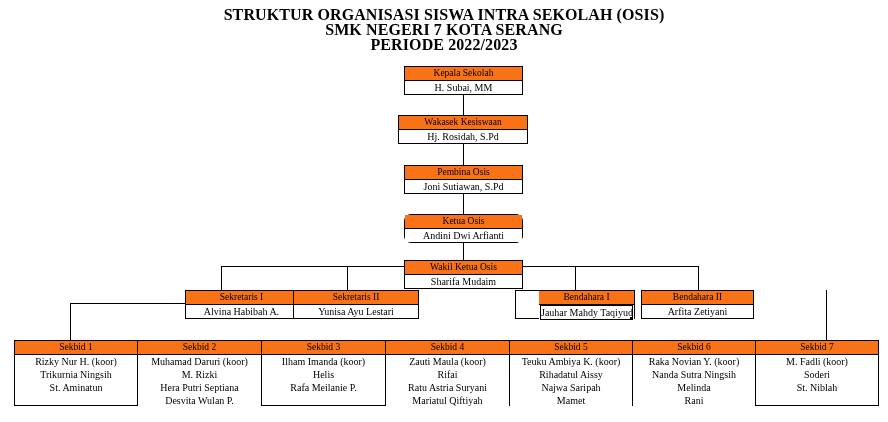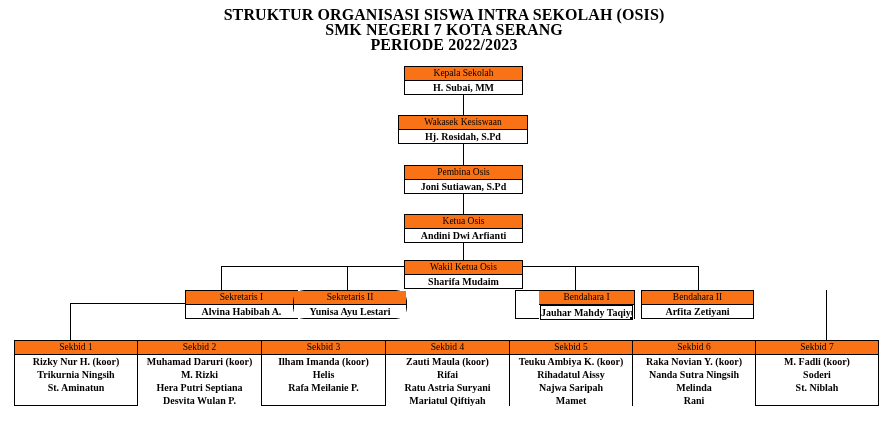--- a/index.html
+++ b/index.html
@@ -51,21 +51,21 @@
     color: #000000;
     white-space: nowrap;
     overflow: hidden;
   }
   .node .body {
     text-align: center;
     background: #ffffff;
   }
   .node .body .nm {
     font-size: 10px;
-    font-weight: bold;
+    font-weight: normal;
     line-height: 13px;
     color: #000000;
     white-space: nowrap;
     overflow: hidden;
   }
 
   
   .node .body .nm.selected {
     border: 1px solid #000000;
     box-sizing: border-box;
@@ -146,42 +146,42 @@
     </div>
   </div>
 
   <div class="node" style="left:404px; top:165px; width:119px; height:29px;">
     <div class="hdr">Pembina Osis</div>
     <div class="body">
       <div class="nm">Joni Sutiawan, S.Pd</div>
     </div>
   </div>
 
-  <div class="node" style="left:404px; top:214px; width:119px; height:29px;">
+  <div class="node" style="left:404px; top:214px; width:119px; height:29px;border-radius:7px;">
     <div class="hdr">Ketua Osis</div>
     <div class="body">
       <div class="nm">Andini Dwi Arfianti</div>
     </div>
   </div>
 
   <div class="node" style="left:404px; top:260px; width:119px; height:29px;">
     <div class="hdr">Wakil Ketua Osis</div>
     <div class="body">
       <div class="nm">Sharifa Mudaim</div>
     </div>
   </div>
 
   <div class="node" style="left:185px; top:290px; width:113px; height:29px;">
     <div class="hdr">Sekretaris I</div>
     <div class="body">
       <div class="nm">Alvina Habibah A.</div>
     </div>
   </div>
 
-  <div class="node" style="left:293px; top:290px; width:114px; height:29px;border-radius:11px;">
+  <div class="node" style="left:293px; top:290px; width:126px; height:29px;">
     <div class="hdr">Sekretaris II</div>
     <div class="body">
       <div class="nm">Yunisa Ayu Lestari</div>
     </div>
   </div>
 
   <div class="node" style="left:515px; top:290px; width:120px; height:29px;padding-left:23px;">
     <div class="hdr">Bendahara I</div>
     <div class="body">
       <div class="nm selected">Jauhar Mahdy Taqiyuddin<span class="sel-handle"></span></div>

